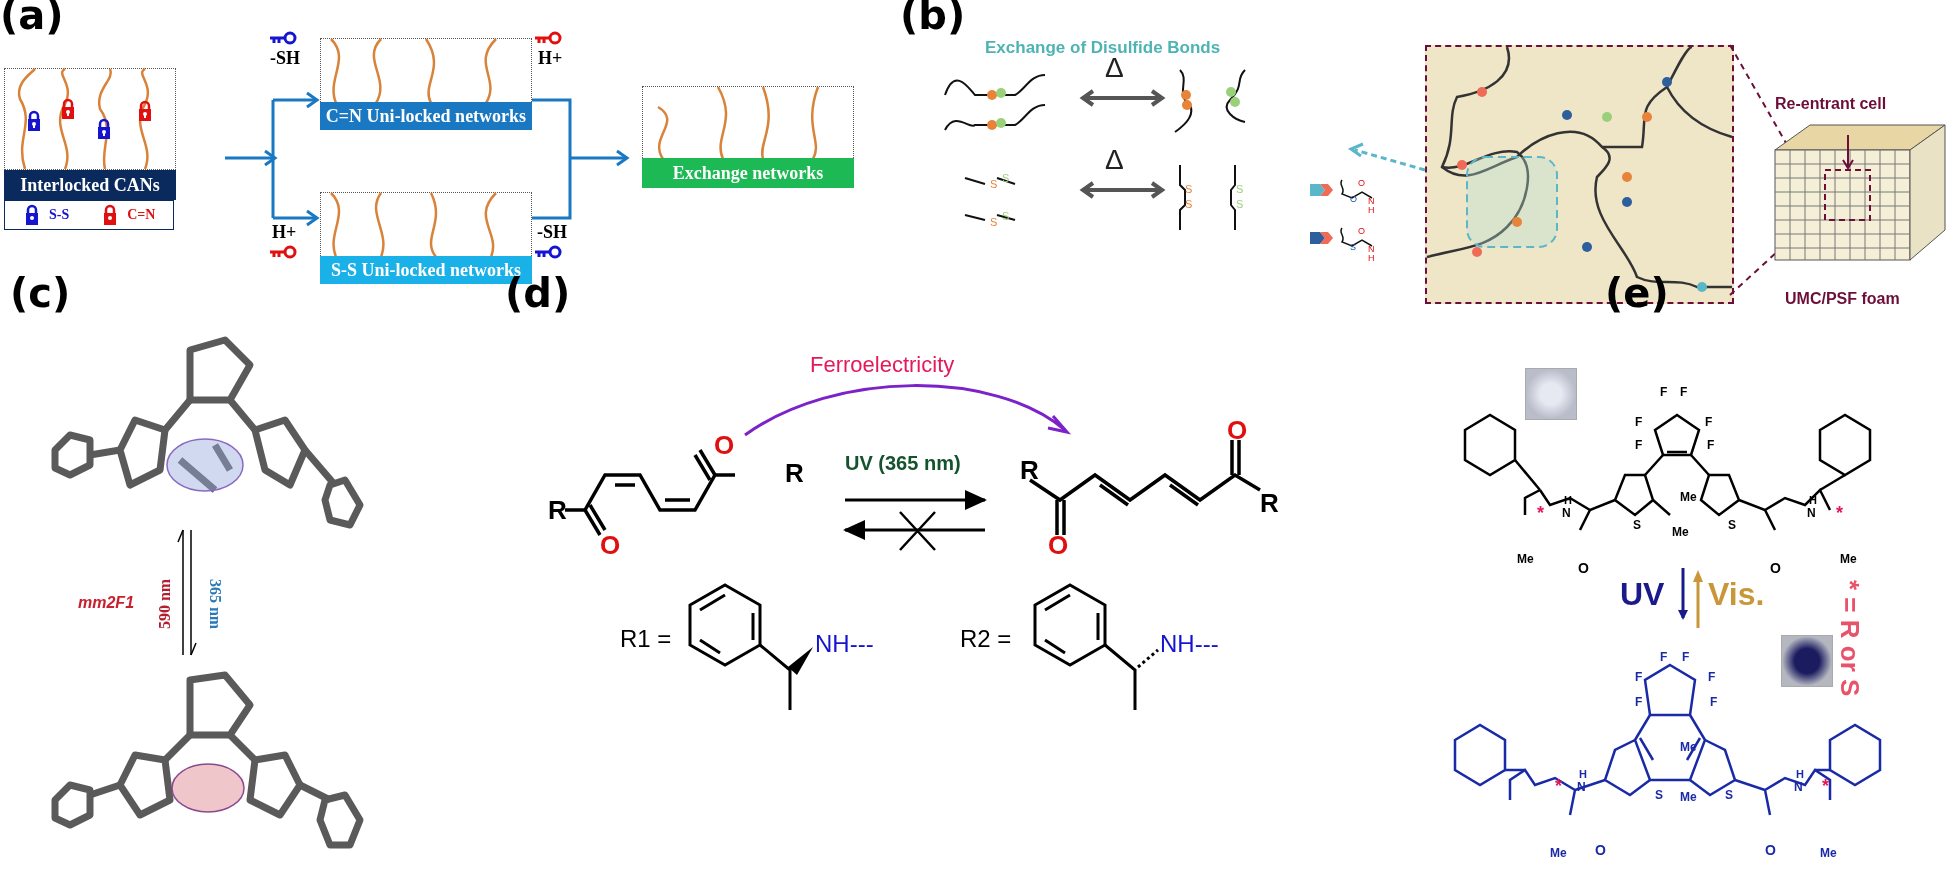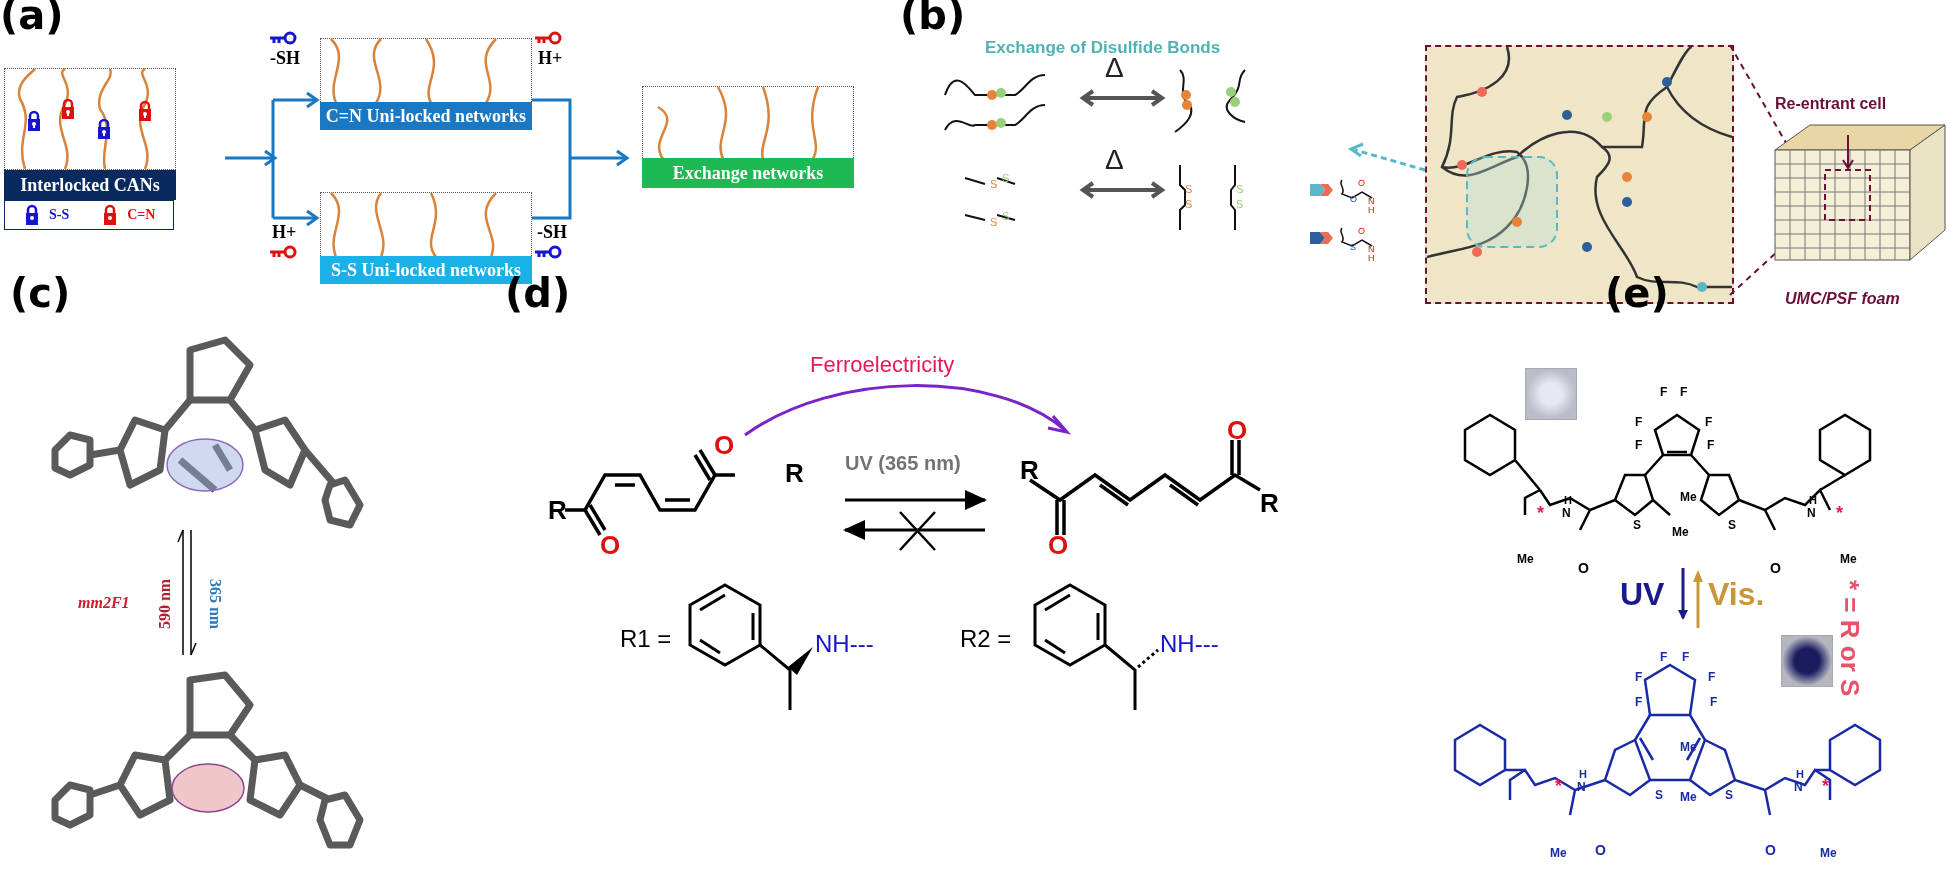--- a/index.html
+++ b/index.html
@@ -234,21 +234,21 @@
     <polygon points="180,110 215,85 215,190 180,220" fill="#e9e2c5" stroke="#555"></polygon>
     <g stroke="#777" stroke-width="1">
       <path d="M45,124 H180 M45,138 H180 M45,152 H180 M45,166 H180 M45,180 H180 M45,194 H180 M45,208 H180"></path>
       <path d="M60,110 V220 M75,110 V220 M90,110 V220 M105,110 V220 M120,110 V220 M135,110 V220 M150,110 V220 M165,110 V220"></path>
     </g>
     <rect x="95" y="130" width="45" height="50" fill="none" stroke="#6b0f3a" stroke-width="2" stroke-dasharray="6,4"></rect>
     <path d="M118,95 V128" stroke="#6b0f3a" stroke-width="2"></path>
       <path d="M113,120 L118,128 L123,120" stroke="#6b0f3a" stroke-width="2" fill="none"></path>
   </svg>
   <div class="abs" style="left:1775px;top:95px;color:#6b0f3a;font-weight:bold;font-size:16px;">Re-entrant cell</div>
-  <div class="abs" style="left:1785px;top:290px;color:#6b0f3a;font-weight:bold;font-size:16px;font-style:italic;">UMC/PSF foam</div>
+  <div class="abs" style="left:1785px;top:290px;color:#6b0f3a;font-weight:bold;font-size:16px;">UMC/PSF foam</div>
 </div>
 
 <div>
   <div class="plabel" style="left:10px;top:270px;">(c)</div>
   <svg width="320" height="540" style="left:40px;top:320px;">
     <g stroke="#5a5a5a" stroke-width="7" fill="none" stroke-linejoin="round">
       <polygon points="150,30 185,20 210,45 190,80 150,80"></polygon>
       <path d="M150,80 L125,110 M190,80 L215,110"></path>
       <polygon points="95,100 125,110 120,150 90,165 80,130"></polygon>
       <polygon points="215,110 245,100 265,130 250,165 225,150"></polygon>
@@ -261,21 +261,21 @@
     <ellipse cx="165" cy="145" rx="38" ry="26" fill="rgba(150,170,220,0.45)" stroke="#8a6ac0" stroke-width="1.5"></ellipse>
   </svg>
   <svg width="30" height="130" style="left:175px;top:530px;">
     <path d="M8,0 V125" stroke="#000" stroke-width="1.5"></path>
       <path d="M8,0 L3,12" stroke="#000" stroke-width="1.5"></path>
     <path d="M16,0 V125" stroke="#000" stroke-width="1.5"></path>
       <path d="M16,125 L21,113" stroke="#000" stroke-width="1.5"></path>
   </svg>
   <div class="abs serif" style="left:140px;top:595px;transform:rotate(-90deg);transform-origin:center;color:#b31d2e;font-weight:bold;font-size:16px;">590 nm</div>
   <div class="abs serif" style="left:190px;top:595px;transform:rotate(90deg);transform-origin:center;color:#2a7ab8;font-weight:bold;font-size:16px;">365 nm</div>
-  <div class="abs" style="left:78px;top:594px;color:#c8202e;font-weight:bold;font-style:italic;font-size:16px;font-family:Liberation Serif, serif;">mm2F1</div>
+  <div class="abs" style="left:78px;top:594px;color:#c8202e;font-weight:bold;font-style:italic;font-size:16px;">mm2F1</div>
   <svg width="320" height="200" style="left:40px;top:660px;">
     <g stroke="#5a5a5a" stroke-width="7" fill="none" stroke-linejoin="round">
       <polygon points="150,20 185,15 210,45 190,75 150,75"></polygon>
       <path d="M150,75 L125,100 M190,75 L215,100"></path>
       <polygon points="95,95 125,100 130,140 100,155 80,125"></polygon>
       <polygon points="215,100 245,95 260,125 240,155 210,140"></polygon>
       <path d="M80,125 L50,135"></path>
       <polygon points="15,140 30,125 50,130 50,155 30,165 15,158"></polygon>
       <path d="M260,125 L290,140"></path>
       <polygon points="285,140 305,135 320,160 310,185 290,185 280,160"></polygon>
@@ -297,21 +297,21 @@
       <path d="M70,65 H90 M120,80 H145"></path>
       <path d="M40,90 L55,115 M45,85 L60,110"></path>
       <path d="M170,55 L155,30 M165,60 L150,35"></path>
     </g>
   </svg>
   <div class="abs" style="left:548px;top:495px;font-size:26px;font-weight:bold;">R</div>
   <div class="abs" style="left:600px;top:530px;font-size:26px;font-weight:bold;color:#e01010;">O</div>
   <div class="abs" style="left:714px;top:430px;font-size:26px;font-weight:bold;color:#e01010;">O</div>
   <div class="abs" style="left:785px;top:458px;font-size:26px;font-weight:bold;">R</div>
 
-  <div class="abs" style="left:845px;top:452px;color:#737373;font-weight:bold;font-size:20px;">UV (365 nm)</div>
+  <div class="abs" style="left:845px;top:452px;color:#14532d;font-weight:bold;font-size:20px;">UV (365 nm)</div>
   <svg width="160" height="80" style="left:835px;top:480px;">
     <path d="M10,20 H150" stroke="#000" stroke-width="3"></path>
       <path d="M130,10 L152,20 L130,30 Z" fill="#000"></path>
     <path d="M10,50 H150" stroke="#000" stroke-width="3"></path>
       <path d="M30,40 L8,50 L30,60 Z" fill="#000"></path>
     <path d="M65,32 L100,70 M100,32 L65,70" stroke="#000" stroke-width="2.5"></path>
   </svg>
 
   <svg width="330" height="120" style="left:1020px;top:420px;">
     <g stroke="#000" stroke-width="3.5" fill="none">

